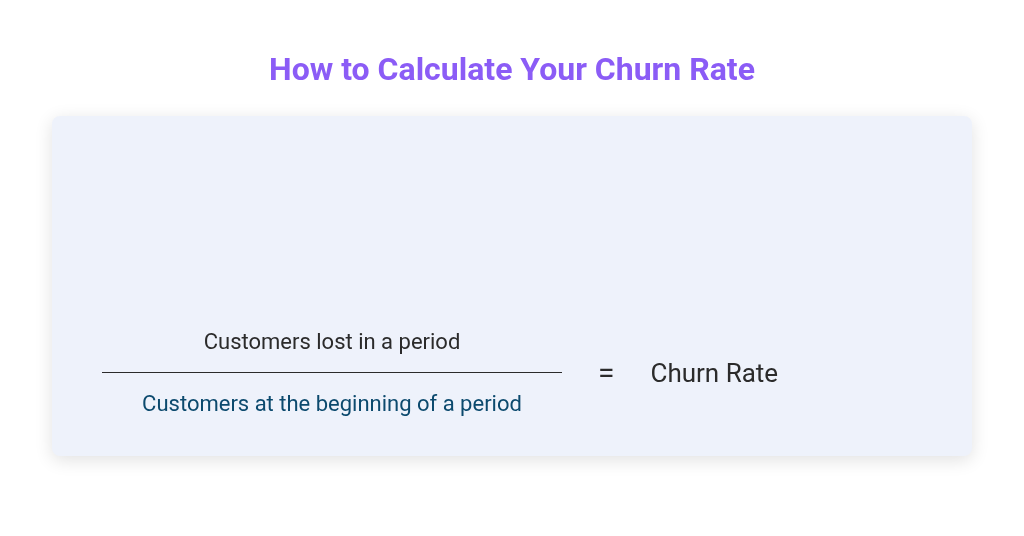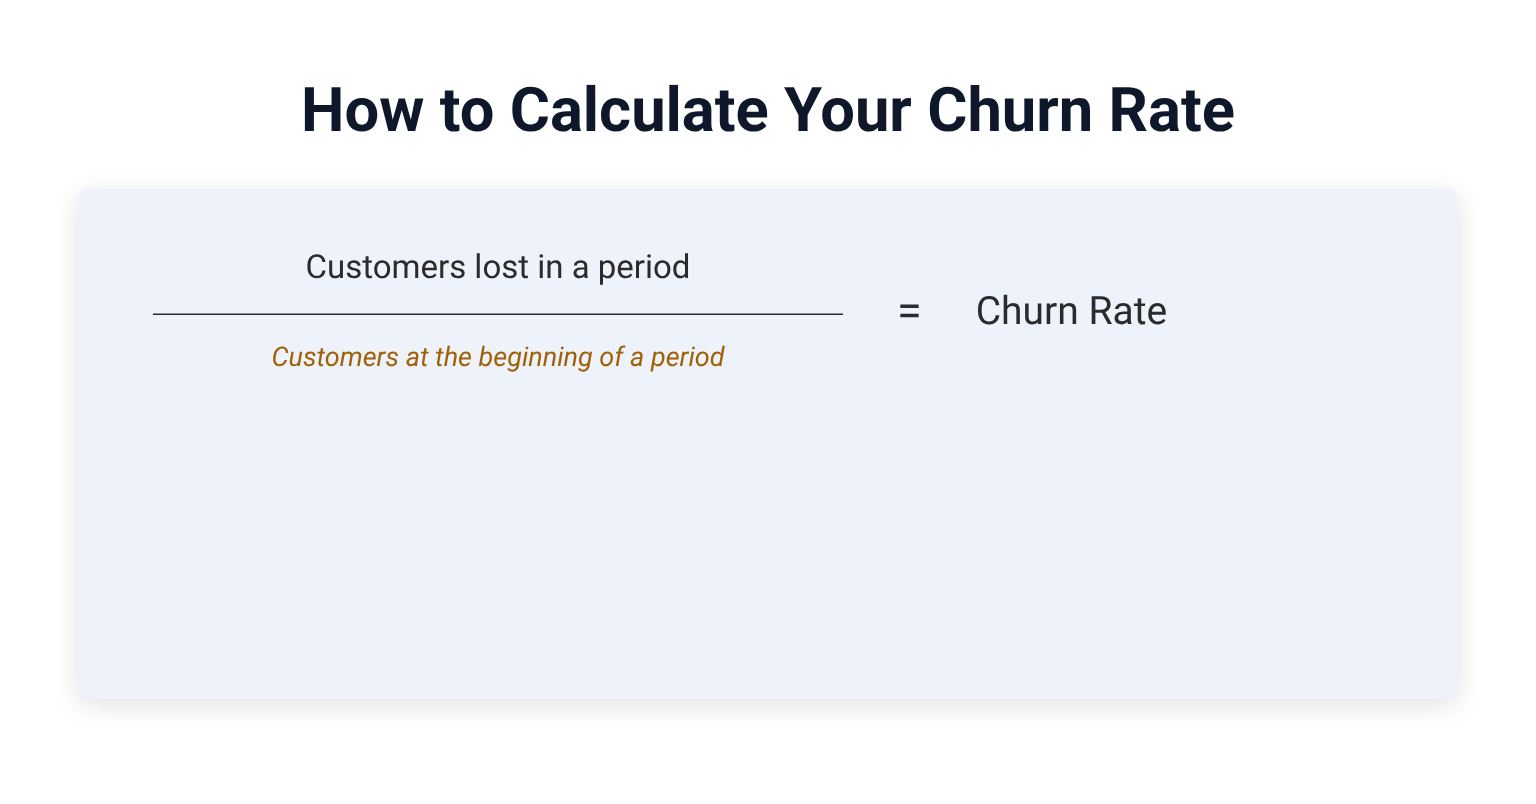--- a/index.html
+++ b/index.html
@@ -11,34 +11,34 @@
       width: 1024px;
       height: 536px;
       background: #ffffff;
       font-family: -apple-system, BlinkMacSystemFont, "Segoe UI", Roboto, Helvetica, Arial, sans-serif;
       display: flex;
       flex-direction: column;
       align-items: center;
       padding-top: 50px;
     }
     .title {
-      font-size: 41px;
+      font-size: 32px;
       font-weight: 700;
-      color: #0f172a;
+      color: #8b5cf6;
       margin-bottom: 28px;
       text-align: center;
     }
     .formula-box {
       width: 920px;
       height: 340px;
       background: #eef2fb;
       border-radius: 8px;
       box-shadow: 0 4px 18px rgba(0,0,0,0.12);
       display: flex;
-      align-items: flex-start;
+      align-items: flex-end;
       justify-content: center;
       padding: 40px 50px;
     }
     .formula {
       display: flex;
       align-items: center;
       gap: 36px;
       width: 100%;
     }
     .fraction {
@@ -52,25 +52,24 @@
       color: #2b2b2b;
       padding-bottom: 18px;
       text-align: center;
     }
     .fraction-line {
       width: 100%;
       height: 1px;
       background: #2b2b2b;
     }
     .denominator {
-      font-size: 18px;
-      color: #a16207;
+      font-size: 22px;
+      color: #0c4a6e;
       padding-top: 18px;
       text-align: center;
-      font-style: italic;
     }
     .equals {
       font-size: 30px;
       color: #2b2b2b;
       font-weight: 400;
     }
     .result {
       font-size: 26px;
       color: #2b2b2b;
       font-weight: 400;

